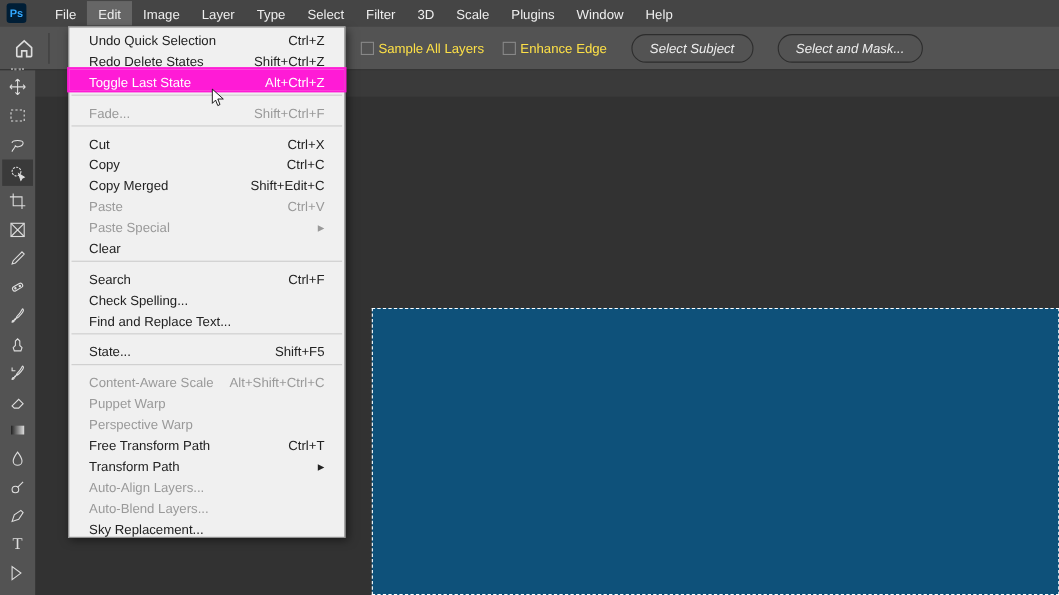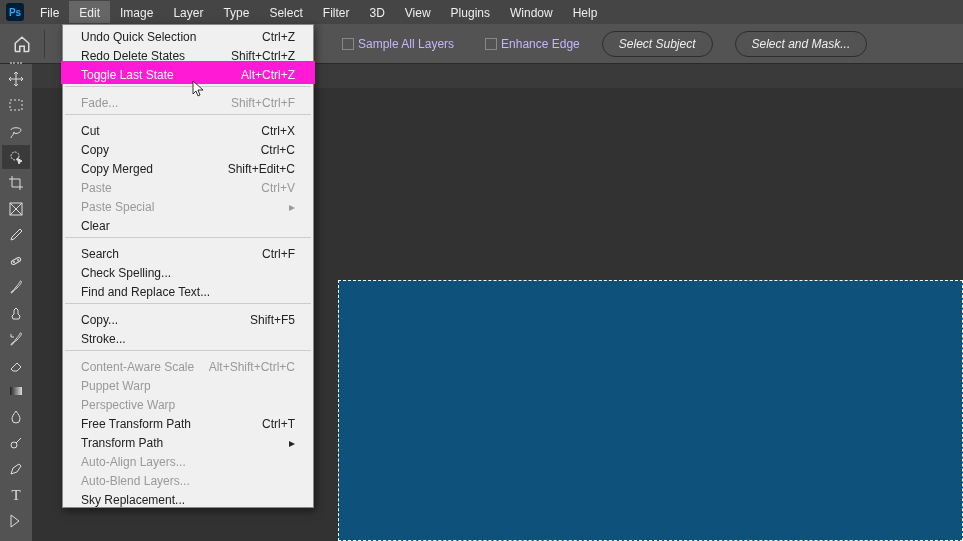--- a/index.html
+++ b/index.html
@@ -1,29 +1,29 @@
 <!DOCTYPE html>
 <html><head>
 <meta charset="utf-8">
 <style>
   * { margin: 0; padding: 0; box-sizing: border-box; font-family: -apple-system, "Segoe UI", Tahoma, sans-serif; }
   body { width: 963px; height: 541px; background: #323232; overflow: hidden; position: relative; font-size: 12px; color: #ddd; }
 
   
   .menubar { height: 24px; background: #454545; display: flex; align-items: center; padding-left: 4px; }
-  .ps-logo { width: 18px; height: 18px; background: #001e36; color: #31a8ff; font-weight: bold; font-size: 10px; display: flex; align-items: center; justify-content: center; border-radius: 3px; margin: 0 6px 0 2px; }
+  .ps-logo { width: 18px; height: 18px; background: #001e36; color: #31a8ff; font-weight: bold; font-size: 10px; display: flex; align-items: center; justify-content: center; border-radius: 3px; margin: 0 16px 0 2px; }
   .menu-item { padding: 0 10px; height: 22px; line-height: 24px; color: #eee; cursor: default; }
   .menu-item.open { background: #666; }
 
   
   .options-bar { height: 40px; background: #535353; display: flex; align-items: center; padding-left: 8px; gap: 6px; border-bottom: 1px solid #2a2a2a; }
   .home-btn { width: 28px; height: 28px; display:flex; align-items: center; justify-content: center; }
   .vert-sep { width: 1px; height: 28px; background: #3a3a3a; margin: 0 2px; }
   .checkbox { width: 12px; height: 12px; border: 1px solid #888; margin-right: 4px; flex: 0 0 auto; }
-  .opt-check { display: flex; align-items: center; margin-left: 25px; color: #c4b5fd; }
+  .opt-check { display: flex; align-items: center; margin-left: 11px; color: #fde047; }
   .opt-button { padding: 5px 16px; background: #535353; border: 1px solid #2d2d2d; border-radius: 14px; color: #eee; margin-left: 16px; cursor: default; font-style: italic; }
 
   
   .tab-bar { height: 24px; background: #3a3a3a; display:flex; align-items:center; padding-left: 50px;}
 
   
   .toolbar { position: absolute; left: 0; top: 64px; width: 32px; background: #535353; height: calc(541px - 64px); display: flex; flex-direction: column; align-items: center; padding-top: 2px; }
   .toolbar::before { content:""; position:absolute; top:-2px; left:10px; width:12px; border-top: 2px dotted #999; }
   .tool { width: 28px; height: 24px; display:flex; align-items:center; justify-content:center; margin: 1px 0; color:#ddd; position: relative; }
   .tool.active { background: #3a3a3a; }
@@ -51,21 +51,21 @@
 <div class="menubar">
   <div class="ps-logo">Ps</div>
   <div class="menu-item">File</div>
   <div class="menu-item open">Edit</div>
   <div class="menu-item">Image</div>
   <div class="menu-item">Layer</div>
   <div class="menu-item">Type</div>
   <div class="menu-item">Select</div>
   <div class="menu-item">Filter</div>
   <div class="menu-item">3D</div>
-  <div class="menu-item">View</div>
+  <div class="menu-item">Scale</div>
   <div class="menu-item">Plugins</div>
   <div class="menu-item">Window</div>
   <div class="menu-item">Help</div>
 </div>
 
 <div class="options-bar">
   <div class="home-btn">
     <svg width="18" height="18" viewBox="0 0 24 24" fill="none" stroke="#ddd" stroke-width="2">
         <path d="M3 11l9-8 9 8v10a1 1 0 0 1-1 1h-5v-7h-6v7H4a1 1 0 0 1-1-1z"></path>
       </svg>
@@ -241,25 +241,22 @@
       <span>Ctrl+F</span>
     </div>
     <div class="dd-item">
       <span>Check Spelling...</span>
     </div>
     <div class="dd-item">
       <span>Find and Replace Text...</span>
     </div>
     <div class="dd-sep"></div>
     <div class="dd-item">
-      <span>Copy...</span>
+      <span>State...</span>
       <span>Shift+F5</span>
-    </div>
-    <div class="dd-item">
-      <span>Stroke...</span>
     </div>
     <div class="dd-sep"></div>
     <div class="dd-item disabled">
       <span>Content-Aware Scale</span>
       <span>Alt+Shift+Ctrl+C</span>
     </div>
     <div class="dd-item disabled">
       <span>Puppet Warp</span>
     </div>
     <div class="dd-item disabled">

